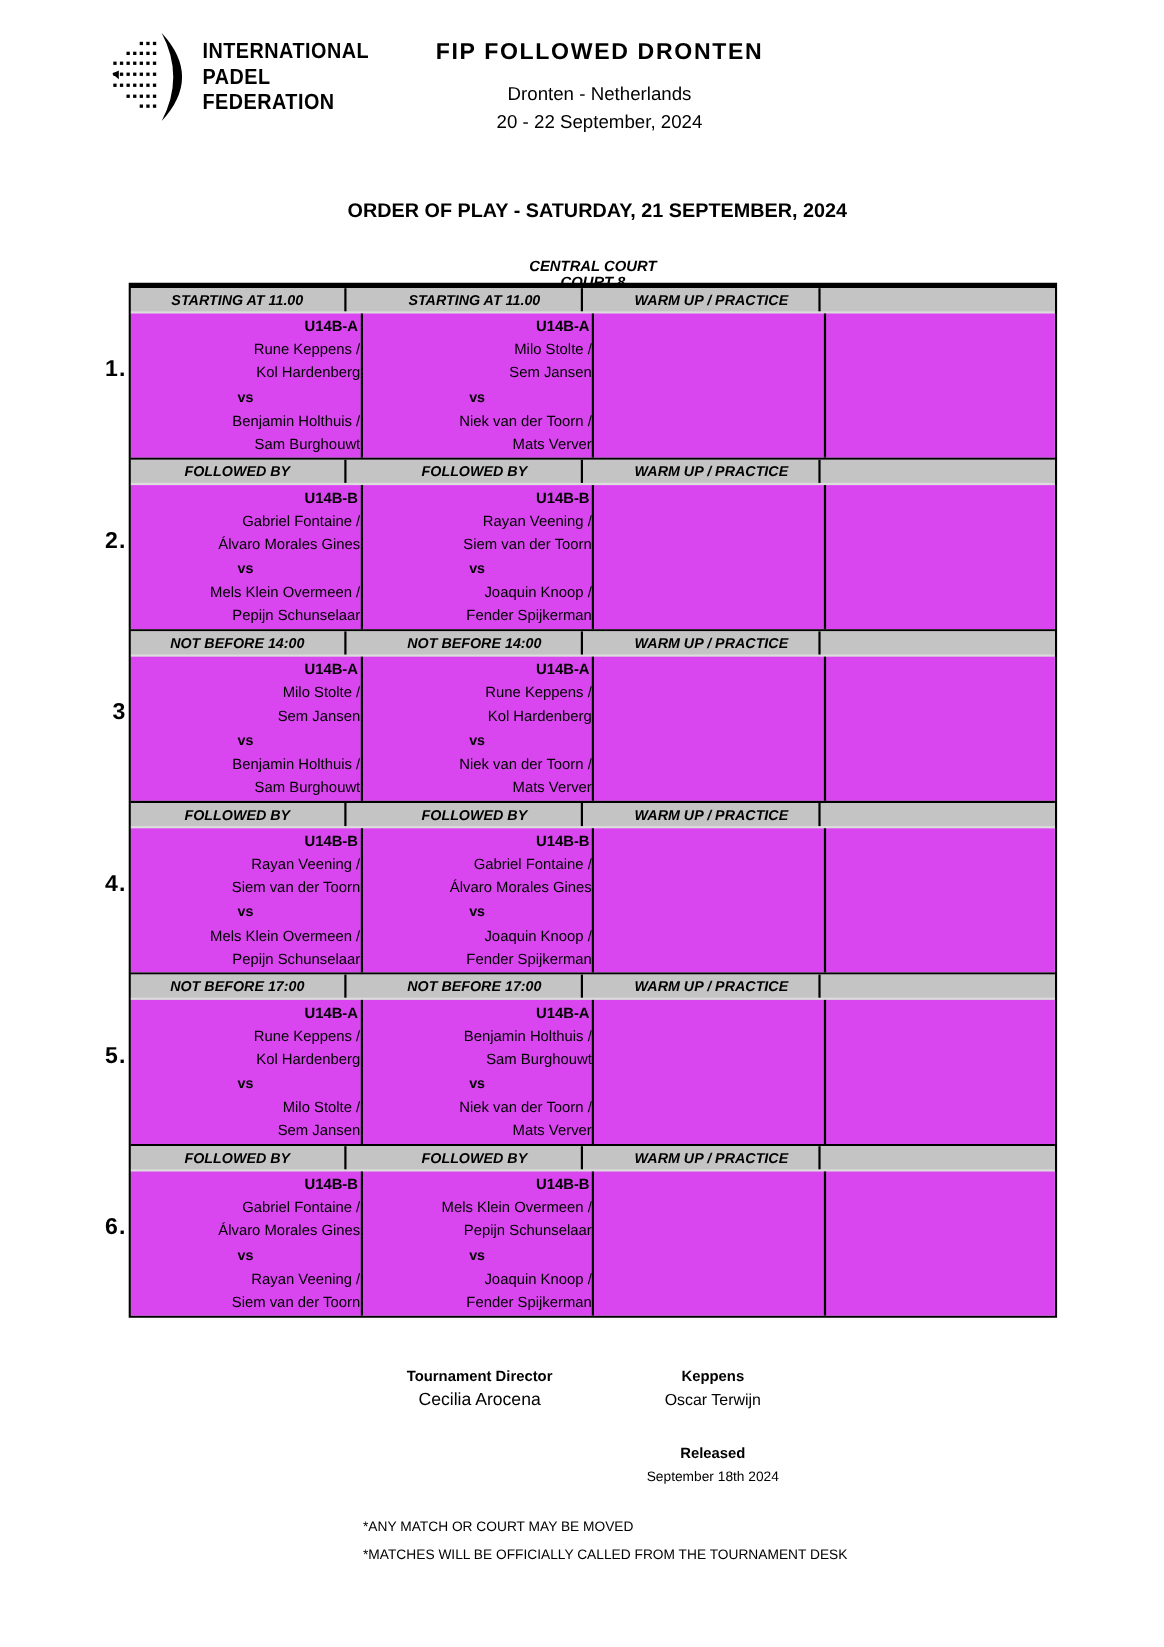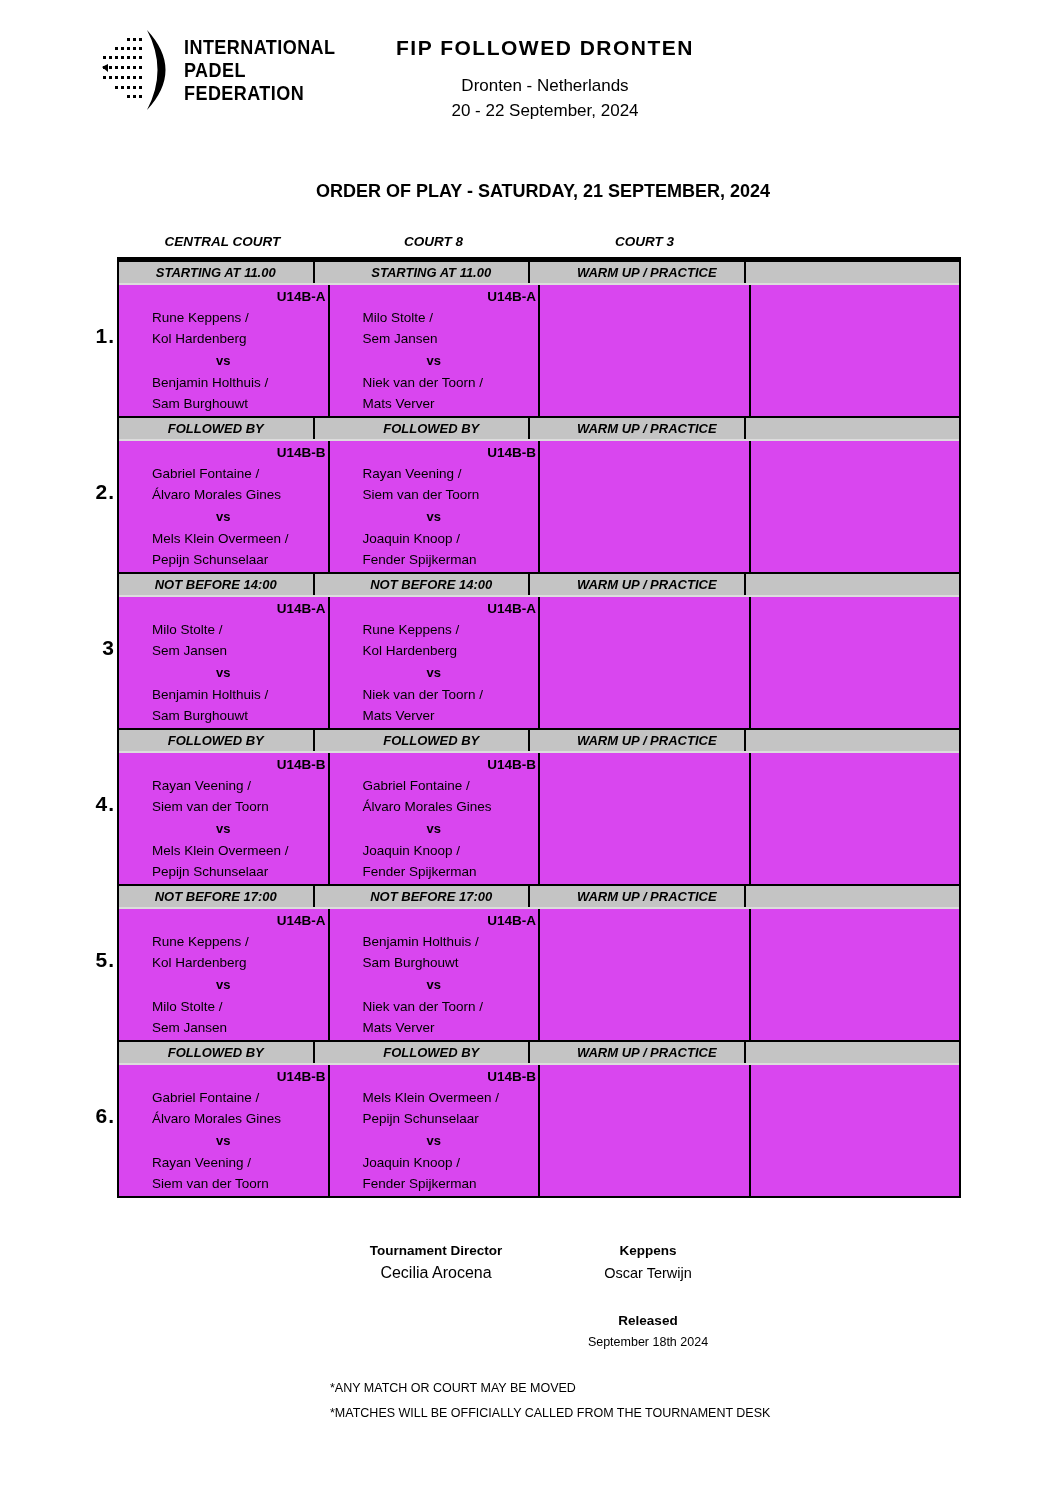--- a/index.html
+++ b/index.html
@@ -12,35 +12,35 @@
   
   .logo { left:100px; top:26px; display:flex; align-items:center; }
   .logo-text { font-weight:bold; font-size:20px; line-height:23px; letter-spacing:.5px;
                transform:scaleX(.9); transform-origin:0 50%; margin-left:4px; }
   .evt-title { left:32px; right:0; top:36px; text-align:center; font-size:21px; font-weight:bold; letter-spacing:1.5px; }
   .evt-loc   { left:32px; right:0; top:76px; text-align:center; font-size:17px; }
   .evt-dates { left:32px; right:0; top:101px; text-align:center; font-size:17px; }
   .oop-title { left:28px; right:0; top:181px; text-align:center; font-size:18px; font-weight:bold; }
 
   
-  .court-headers { left:117px; top:234px; width:844px; display:flex; }
+  .court-headers { left:117px; top:234px; width:844px; display:flex;flex-direction:column; }
   .ch { flex:1; text-align:center; font-style:italic; font-weight:bold; font-size:13.5px; }
 
   
   .schedule { left:117px; top:257px; width:844px; border:2px solid #000; border-top:5px solid #000; box-sizing:border-box; }
   .block { position:relative; }
   .block + .block { border-top:2px solid #000; }
   .band { display:flex; height:21px; background:#c4c4c4; border-bottom:2px solid #dcdcdc;gap:20px; }
   .band .cell { font-style:italic; font-weight:bold; font-size:13px; line-height:21px; text-align:center; }
   .cell { flex:1; box-sizing:border-box; border-right:2px solid #000; min-width:0; }
   .cell.last { border-right:none; }
   .brow { display:flex; height:131px; background:#d946ef; }
   .brow .cell { padding-top:2px; }
   .cat { text-align:right; font-weight:bold; font-size:13.5px; height:20px; line-height:20px; padding-right:2px; }
-  .nm  { text-align:left; font-size:13.5px; height:21px; line-height:21px; white-space:nowrap;padding-left:33px; }
+  .nm  { text-align:right; font-size:13.5px; height:21px; line-height:21px; white-space:nowrap;padding-left:33px; }
   .vs  { text-align:center; font-weight:bold; font-size:13px; height:23px; line-height:23px; }
   .num { position:absolute; left:-32px; top:62px; width:28px; text-align:right;
          font-size:21px; font-weight:bold; letter-spacing:1px; }
 
   
   .fdir { left:330px; width:212px; top:1243px; text-align:center; }
   .fref { left:542px; width:212px; top:1243px; text-align:center; }
   .frel { left:542px; width:212px; top:1313px; text-align:center; }
   .flbl { font-weight:bold; font-size:13.5px; }
   .fdir .fval { font-size:16px; margin-top:6px; }

